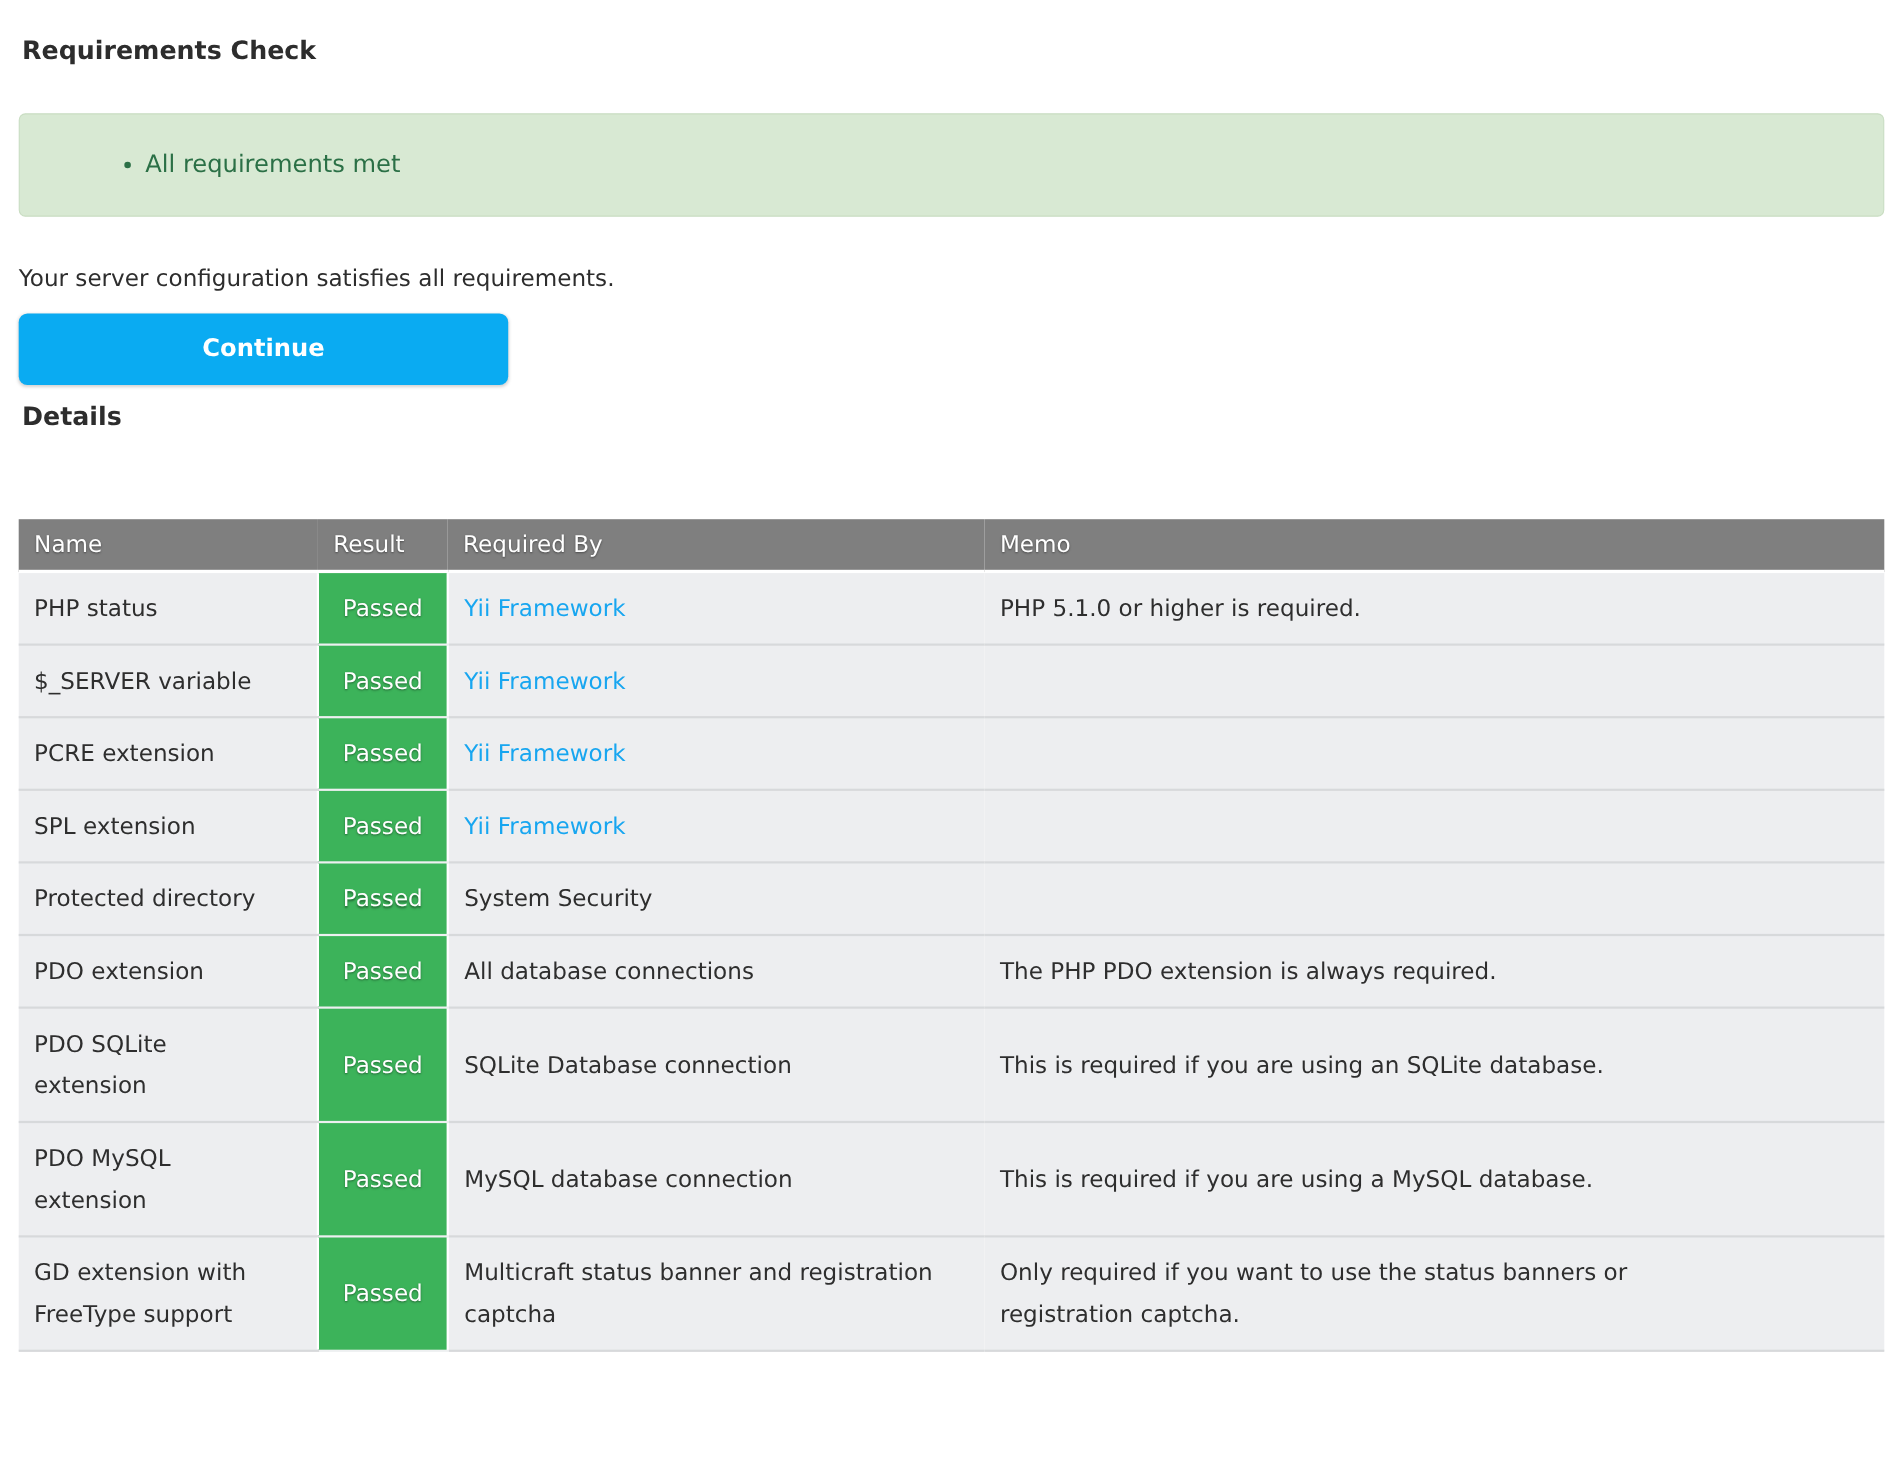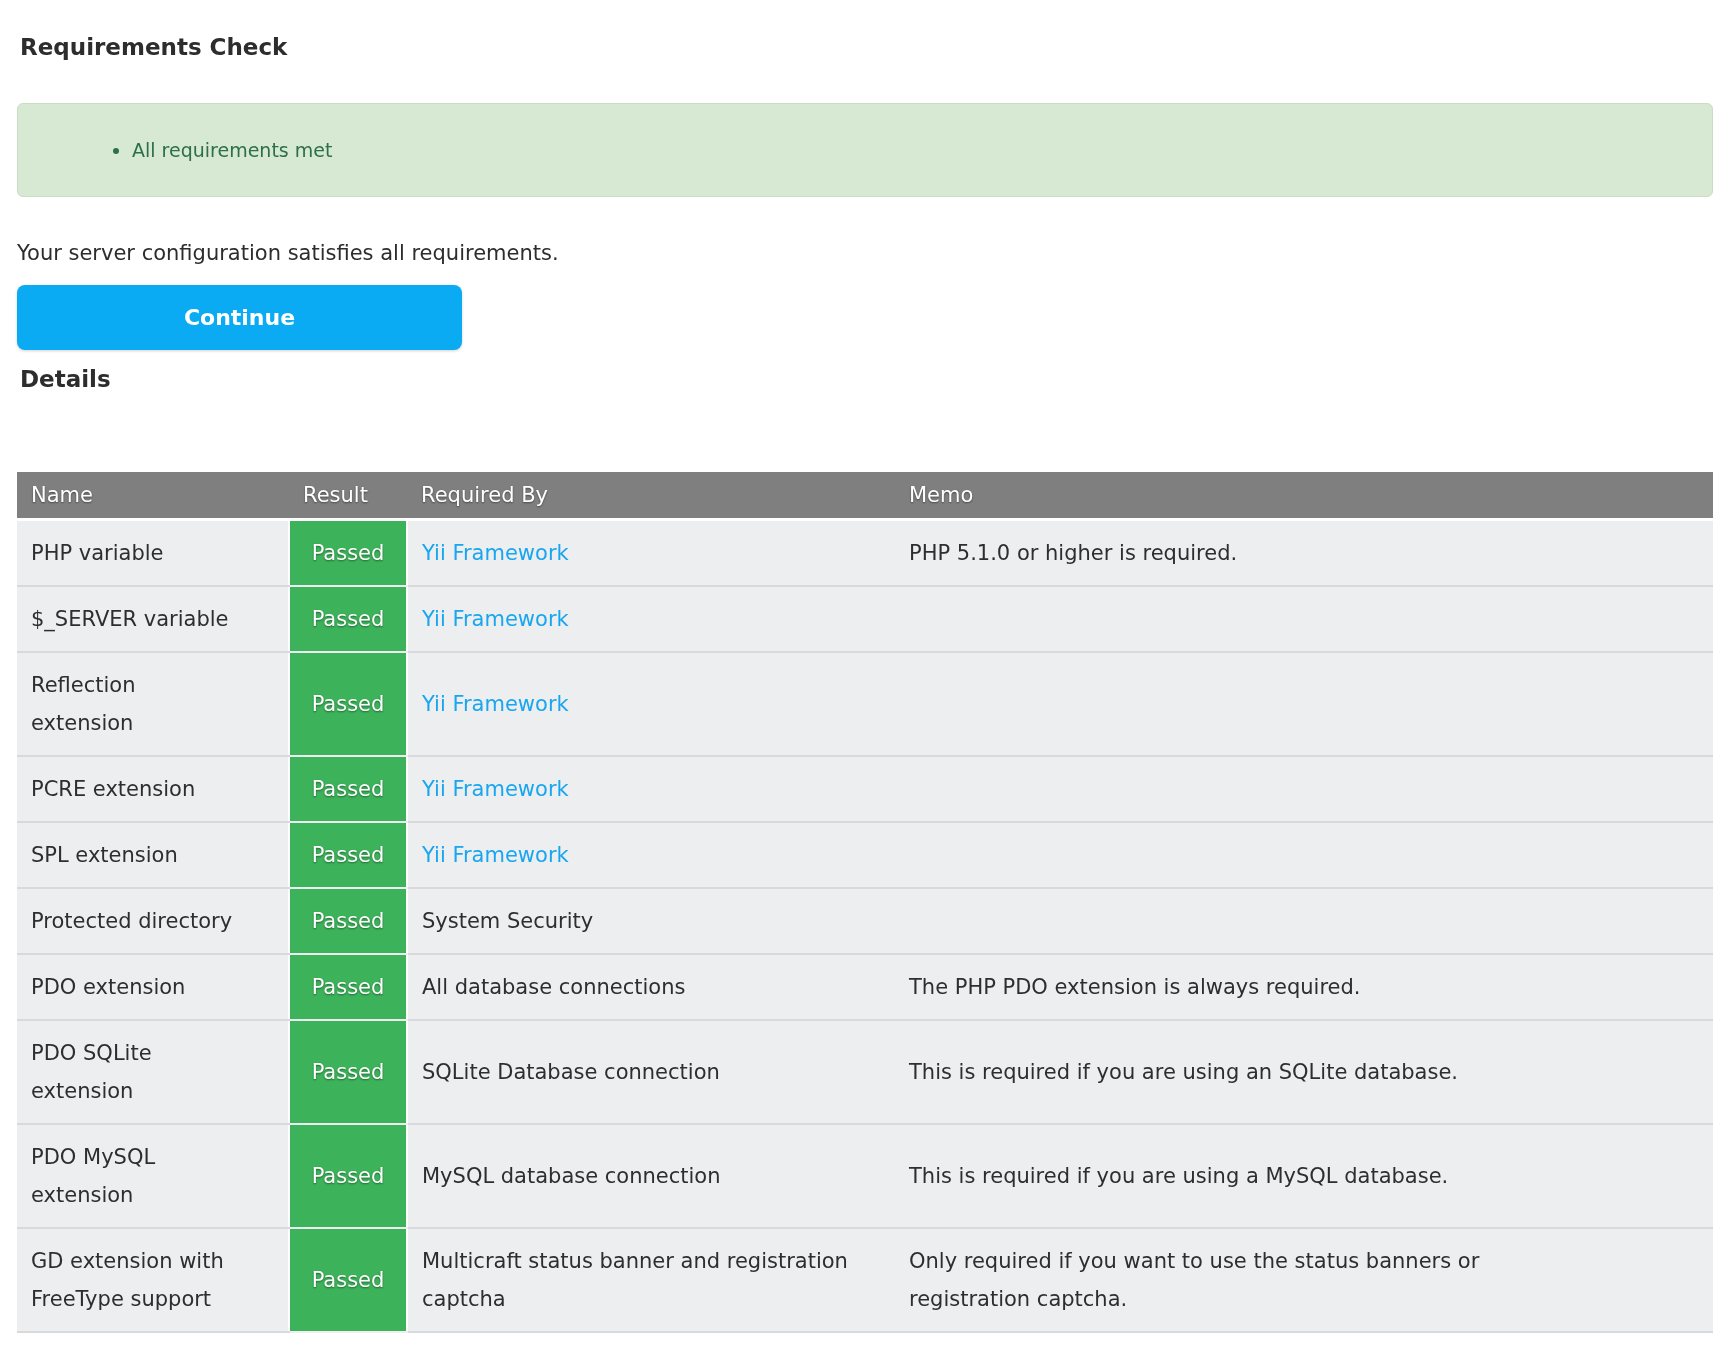--- a/index.html
+++ b/index.html
@@ -22,21 +22,21 @@
 
   .alert {
     margin-top: 42px;
     background: var(--alert_bg, #d8e9d3);
     border: 1px solid var(--alert_border, #c9ddc2);
     border-radius: 6px;
     padding: 29px 0;
     color: var(--alert_text, #2b7046);
   }
   .alert ul { margin: 0; padding-left: 114px; }
-  .alert li { font-size: 19px; line-height: 34px; }
+  .alert li { font-size: 22px; line-height: 34px; }
 
   .summary-row {
     margin-top: 43px;
     display: flex;
     justify-content: space-between;
     align-items: flex-start;
     flex-direction: column;
   }
   .summary-row p { margin: 0; font-size: 21px; line-height: 27px; color: #2d2d2d; }
 
@@ -130,45 +130,37 @@
       <tr>
         <th>Name</th>
         <th>Result</th>
         <th>Required By</th>
         <th>Memo</th>
       </tr>
     </thead>
     <tbody>
 
         <tr>
-          <td class="name">PHP variable</td>
+          <td class="name">PHP status</td>
           <td class="result">Passed</td>
           <td class="reqby">
             <a class="req-link">Yii Framework</a>
           </td>
           <td class="memo">PHP 5.1.0 or higher is required.</td>
         </tr>
 
         <tr>
           <td class="name">$_SERVER variable</td>
           <td class="result">Passed</td>
           <td class="reqby">
             <a class="req-link">Yii Framework</a>
           </td>
           <td class="memo"></td>
         </tr>
 
-        <tr>
-          <td class="name">Reflection extension</td>
-          <td class="result">Passed</td>
-          <td class="reqby">
-            <a class="req-link">Yii Framework</a>
-          </td>
-          <td class="memo"></td>
-        </tr>
 
         <tr>
           <td class="name">PCRE extension</td>
           <td class="result">Passed</td>
           <td class="reqby">
             <a class="req-link">Yii Framework</a>
           </td>
           <td class="memo"></td>
         </tr>
 

